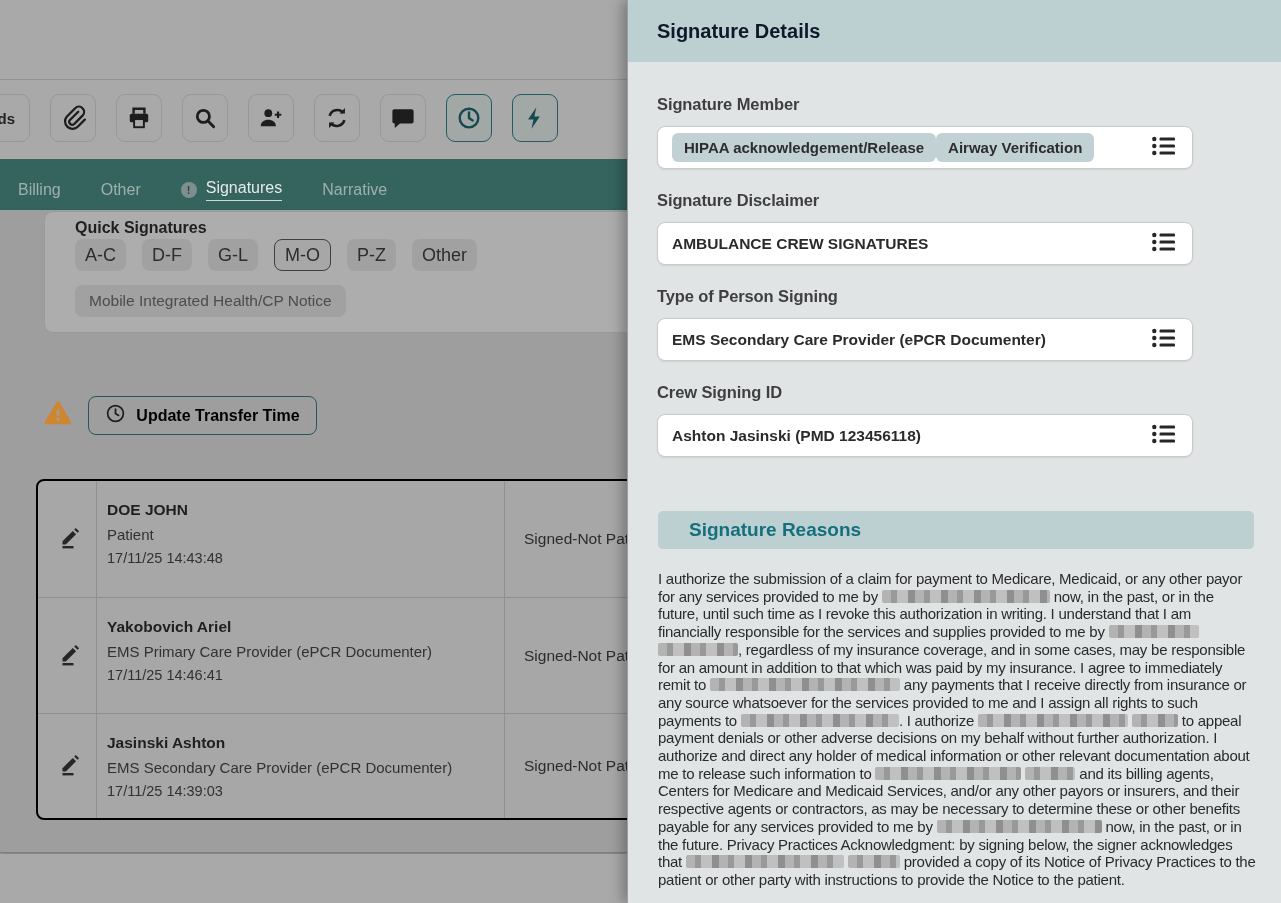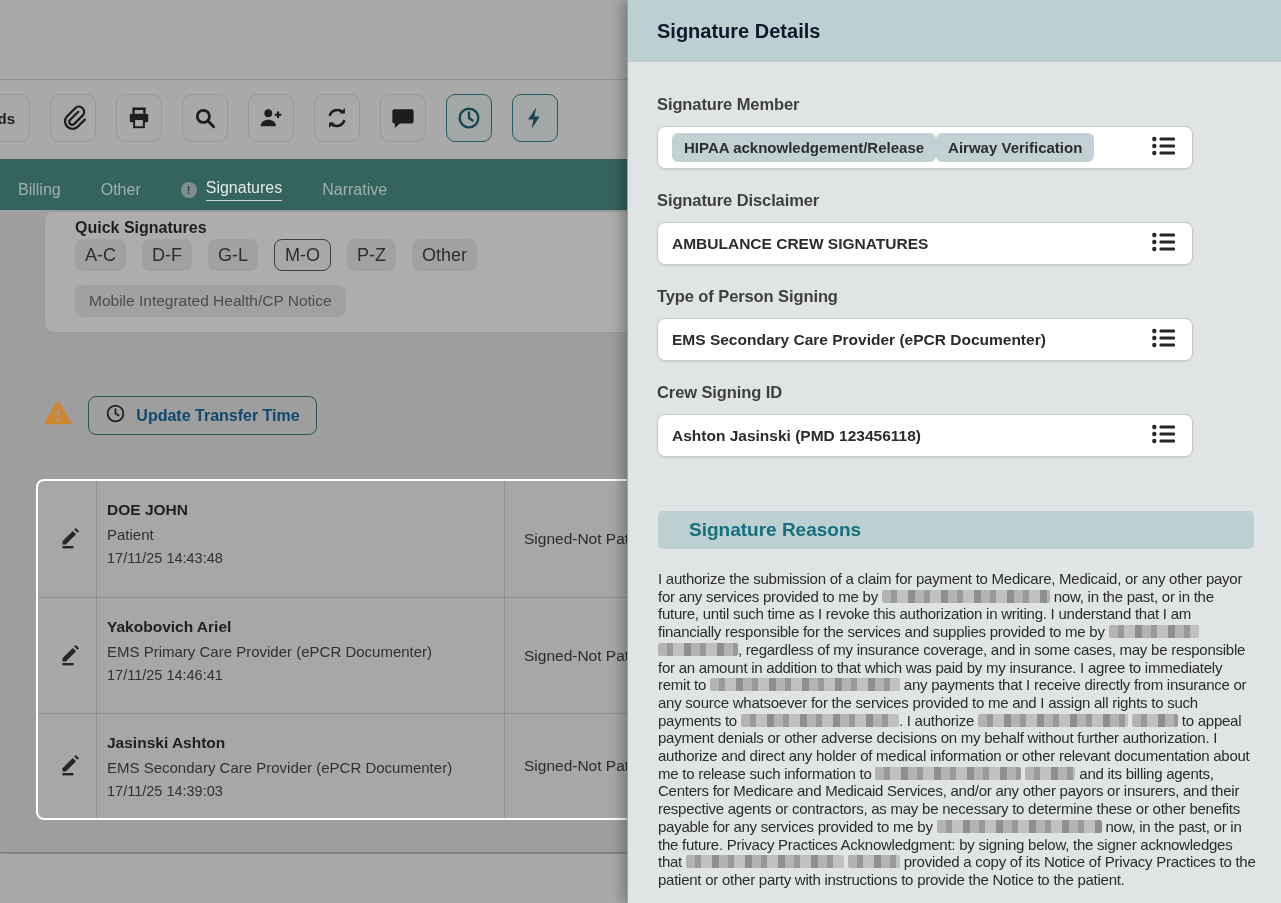--- a/index.html
+++ b/index.html
@@ -35,24 +35,24 @@
   .qs-row { position:absolute; left:30px; top:27px; display:flex; gap:16px; }
   .qs-btn { height:32px; min-width:46px; padding:0 10px; border-radius:8px; background:#a1a1a1;
             color:#2d2d2d; font-size:18px; display:flex; align-items:center; justify-content:center; }
   .qs-btn.selected { border:1.5px solid #3f3f3f; background:#a7a7a7; }
   .qs-release { position:absolute; left:30px; top:73px; height:32px; padding:0 14px; border-radius:8px;
             background:#a1a1a1; color:#4c4c4c; font-size:15.5px; display:flex; align-items:center; }
 
   .warn-wrap { position:absolute; left:44px; top:190px; width:28px; height:26px; }
   .transfer-btn { position:absolute; left:88px; top:186px; width:229px; height:39px; border-radius:8px;
             border:1.5px solid #28565a; background:transparent; display:flex; align-items:center;
-            justify-content:center; gap:10px; font-size:16px; font-weight:bold; color:#0c4a6e; }
+            justify-content:center; gap:10px; font-size:16px; font-weight:bold; color:#000000; }
 
   .sig-table { position:absolute; left:36px; top:269px; width:640px; height:341px; background:#a7a7a7;
-            border:2px solid #ffffff; border-radius:8px; overflow:hidden; }
+            border:2px solid #000000; border-radius:8px; overflow:hidden; }
   .vline { position:absolute; top:0; bottom:0; width:1px; background:#909090; }
   .hline { position:absolute; left:0; right:0; height:1px; background:#909090; }
   .sig-row { position:absolute; left:0; width:100%; }
   .sig-row .pencil { position:absolute; left:20px; top:50%; transform:translateY(-50%); }
   .sig-row .texts { position:absolute; left:69px; top:20px; }
   .row-name { font-size:15.5px; font-weight:bold; color:#1f1f1f; }
   .row-role { font-size:15px; color:#313131; margin-top:7px; }
   .row-time { font-size:14.5px; color:#313131; margin-top:7px; }
   .row-status { position:absolute; left:486px; top:50%; transform:translateY(-50%);
             font-size:15.5px; color:#2c2c2c; white-space:nowrap; }

